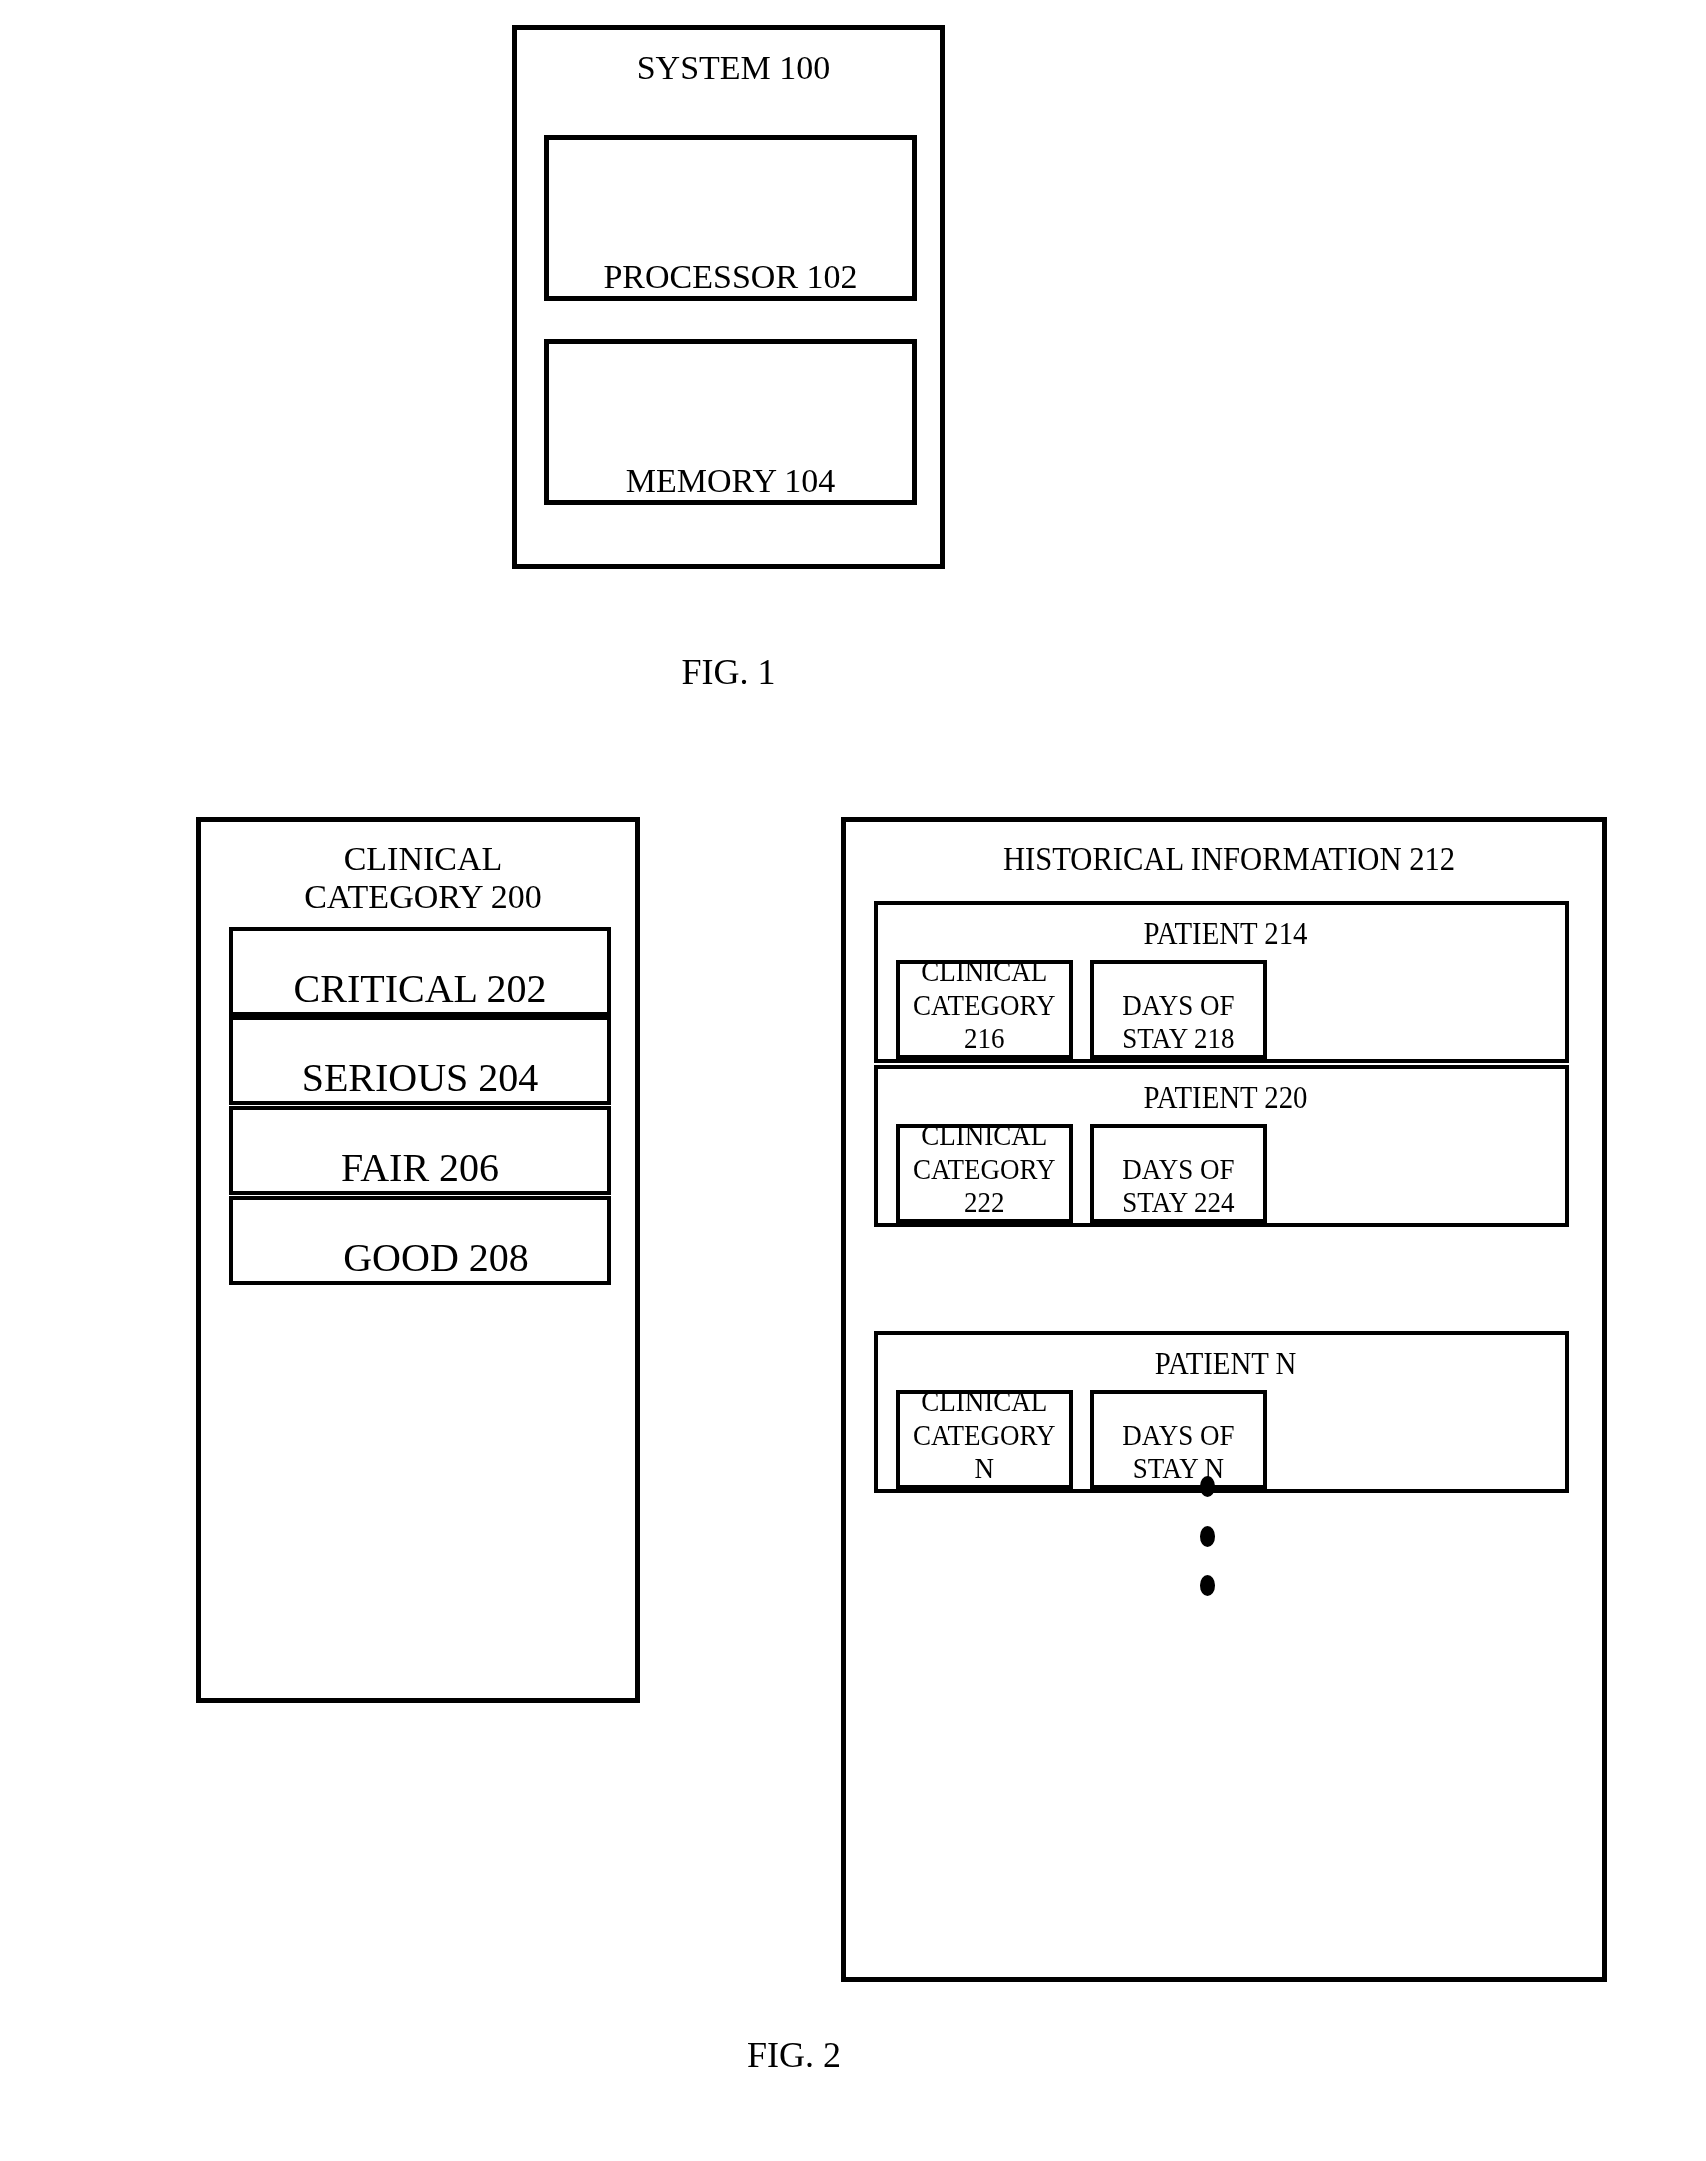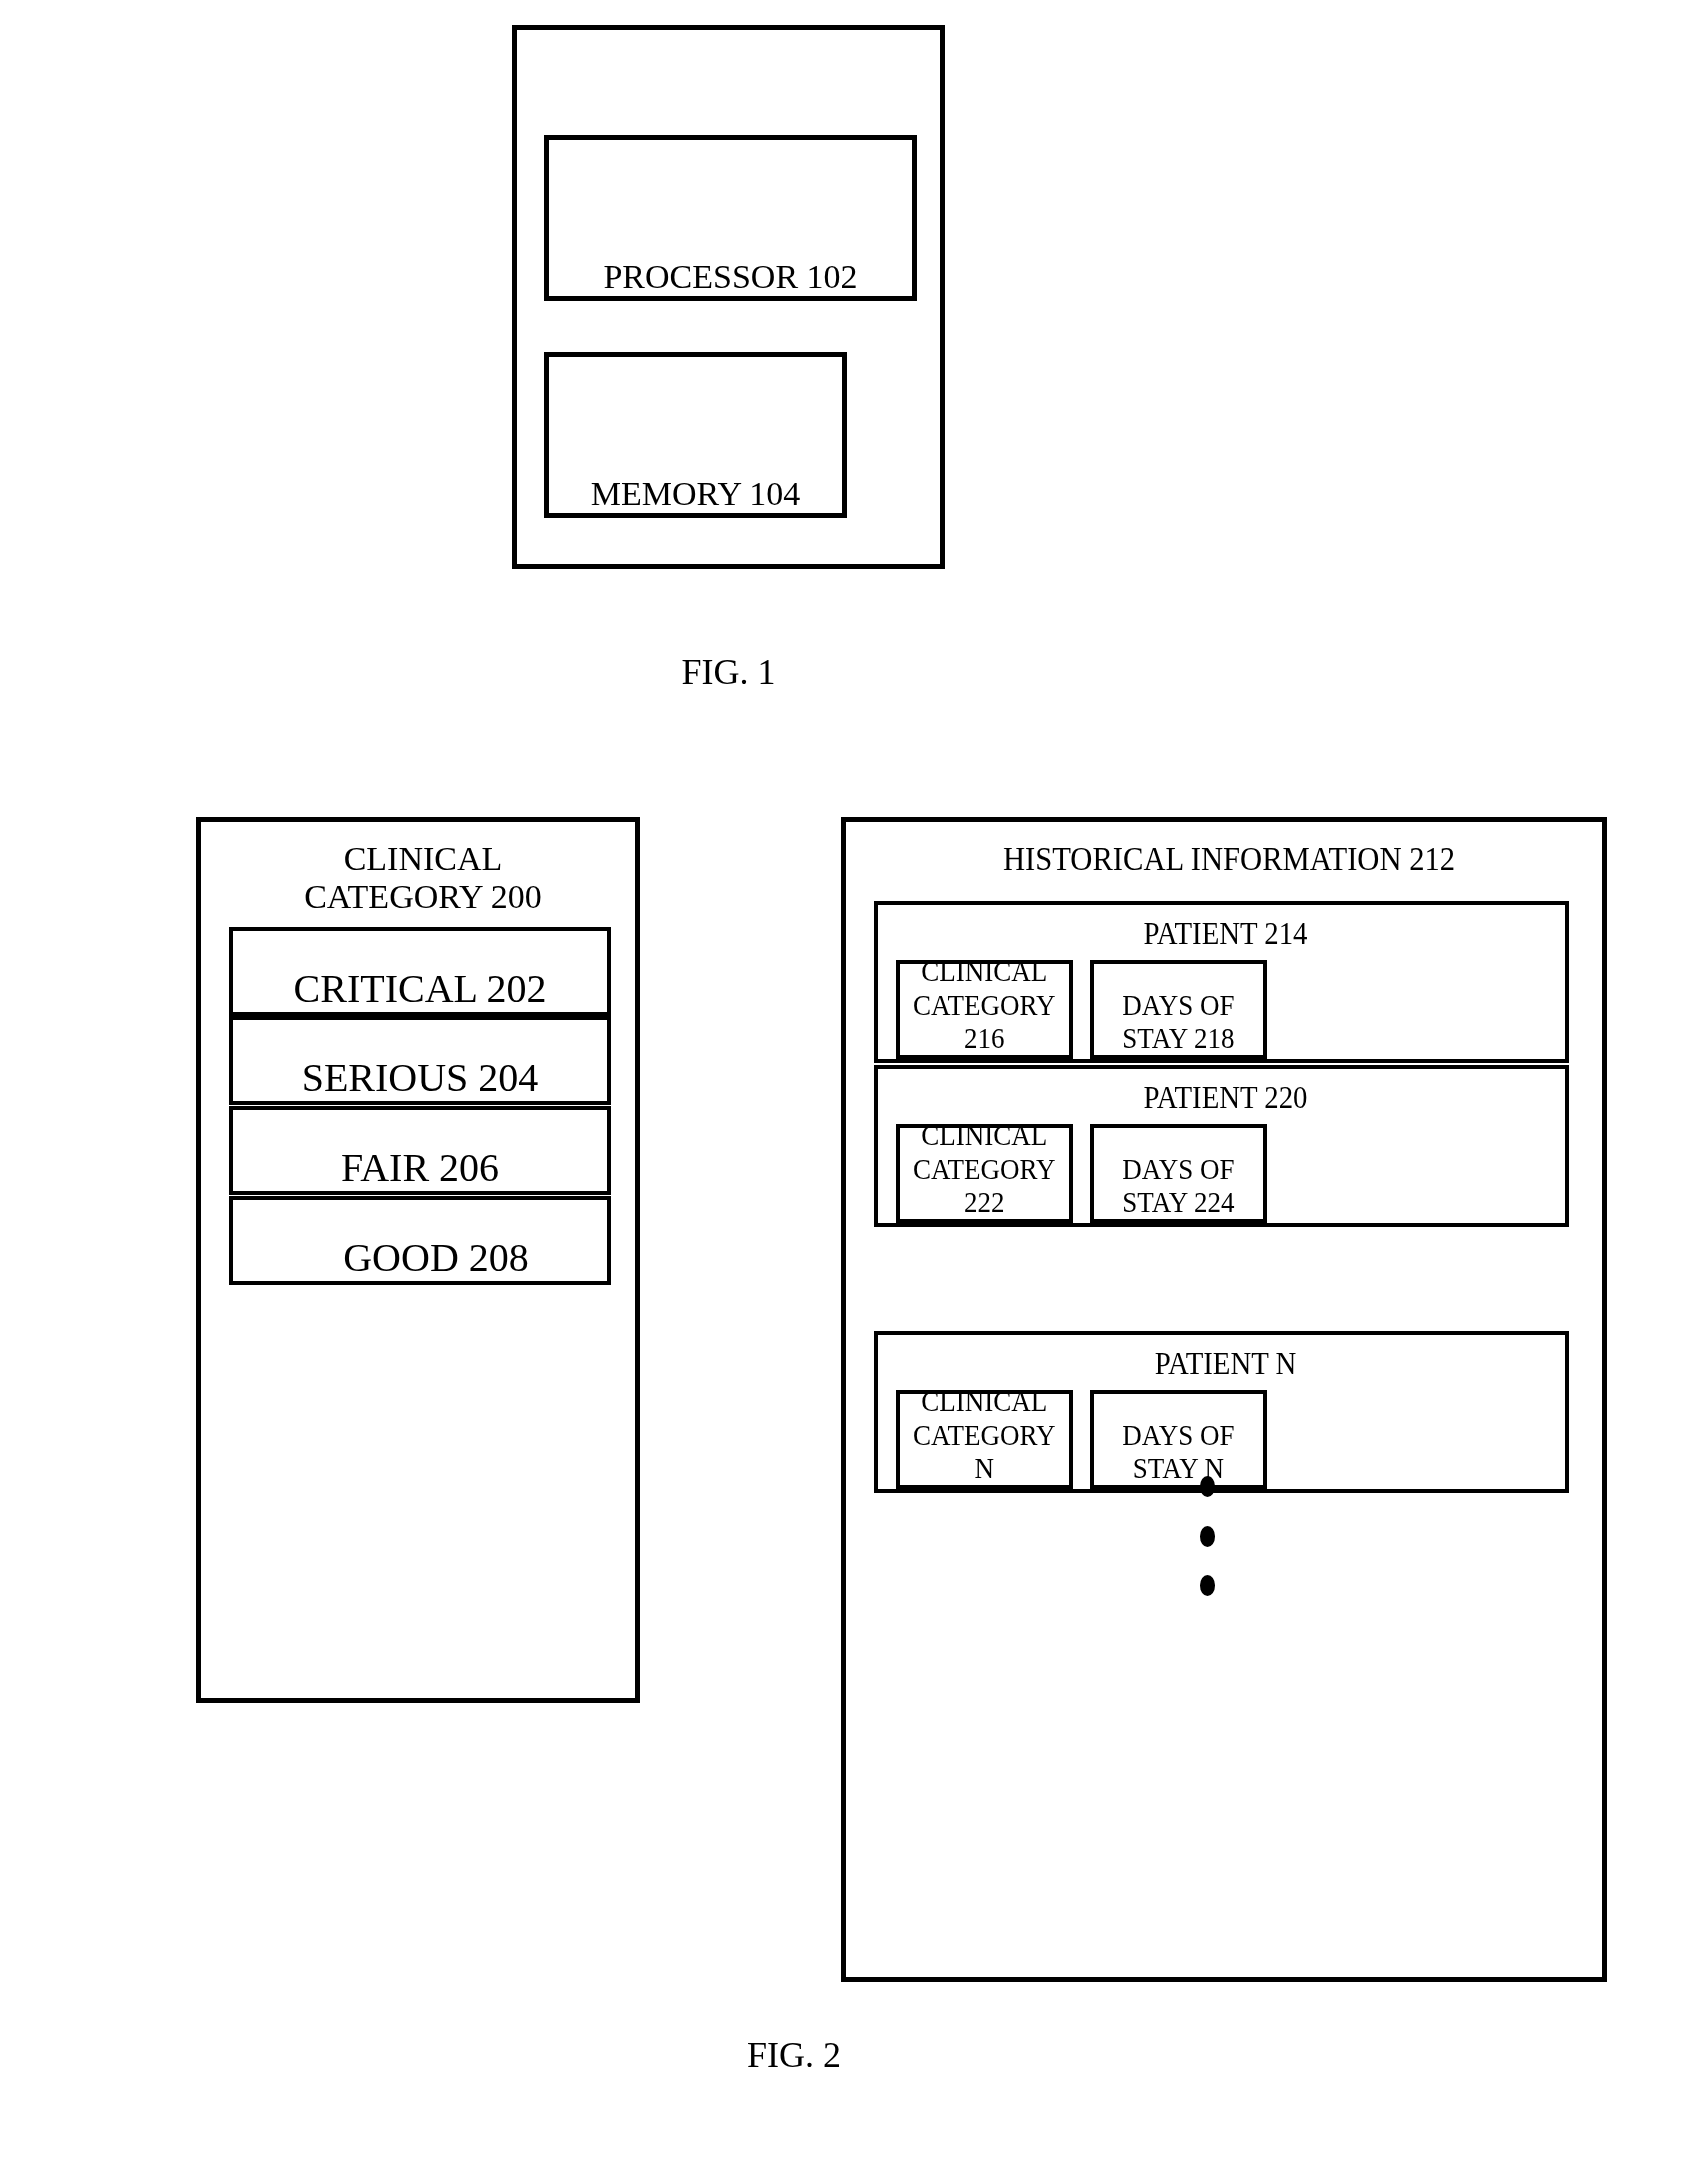--- a/index.html
+++ b/index.html
@@ -49,22 +49,22 @@
     left: 0; top: 18.6px;
     width: 433px;
     font-size: 34px;
   }
   #fig1-processor {
     left: 27px; top: 105px;
     width: 373px; height: 166px;
     font-size: 34px;
   }
   #fig1-memory {
-    left: 27px; top: 322px;
-    width: 303px; height: 166px;
+    left: 27px; top: 309px;
+    width: 373px; height: 166px;
     font-size: 34px;
   }
   #fig1-caption {
     left: 512px; top: 651px;
     width: 433px;
     text-align: center;
     font-size: 36px;
   }
 
   
@@ -147,20 +147,21 @@
     left: 632px; top: 2034px;
     width: 324px;
     text-align: center;
     font-size: 36px;
   }
 </style>
 </head>
 <body>
 
 <div class="abs bx" id="fig1-system">
+  <div class="abs ttl" id="fig1-system-title">SYSTEM 100</div>
 
   <div class="abs bx center-both" id="fig1-processor">
     <span>PROCESSOR 102</span>
   </div>
 
   <div class="abs bx center-both" id="fig1-memory">
     <span>MEMORY 104</span>
   </div>
 </div>
 

